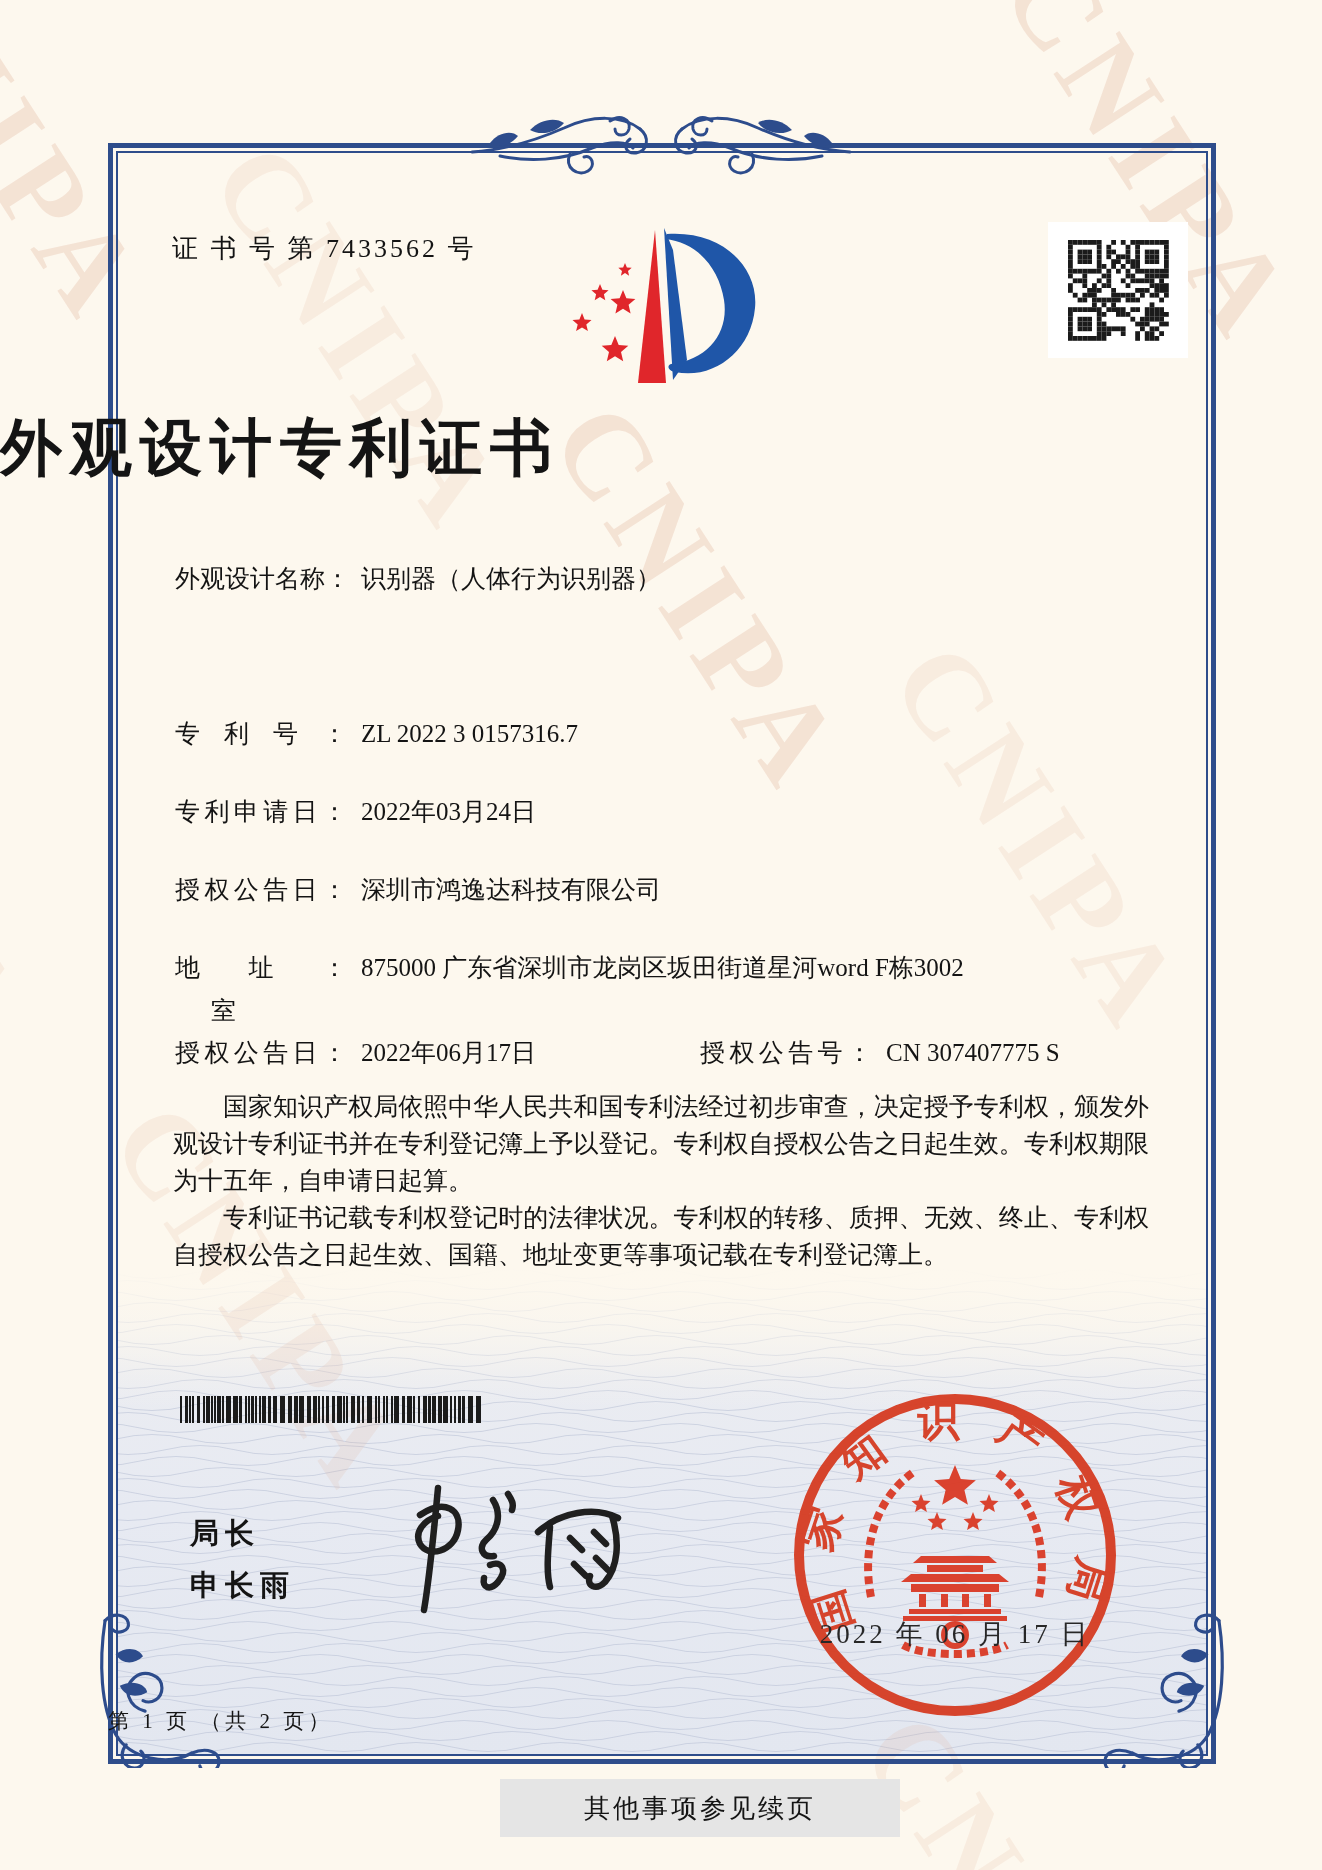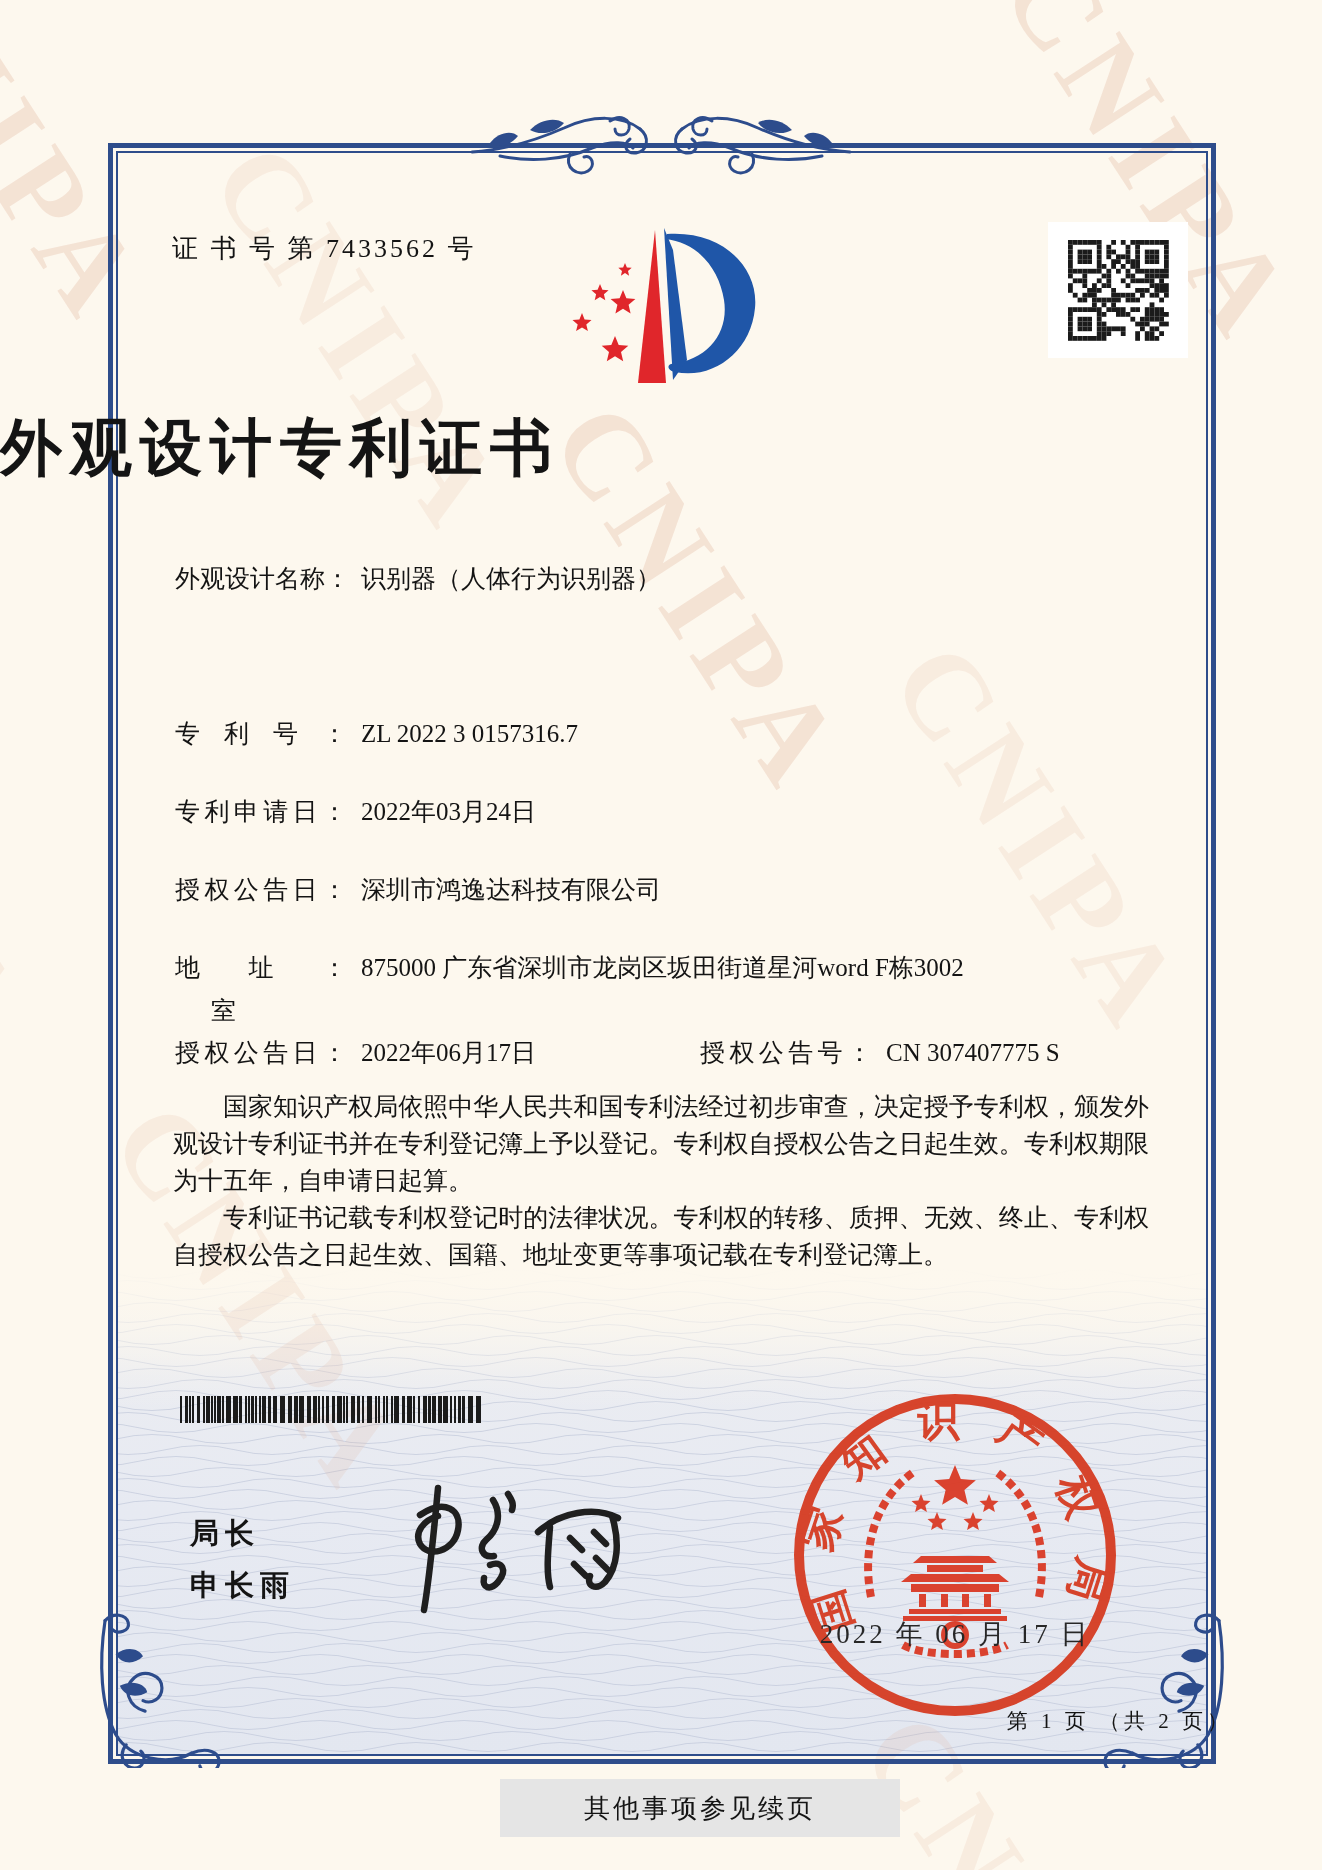--- a/index.html
+++ b/index.html
@@ -45,21 +45,21 @@
             line-height:37px;text-align:justify;}
   .bodytext p{margin:0;text-indent:2em;}
 
   .barcode{position:absolute;left:180px;top:1396px;width:306px;height:27px;z-index:7;}
   .issuer-title{position:absolute;left:190px;top:1514px;font-family:"Liberation Sans",sans-serif;
                 font-weight:600;font-size:29px;letter-spacing:6px;z-index:7;}
   .issuer-name{position:absolute;left:190px;top:1566px;font-family:"Liberation Sans",sans-serif;
                font-weight:700;font-size:29px;letter-spacing:6px;z-index:7;}
   .signature{position:absolute;left:390px;top:1470px;z-index:7;}
   .sealbox{position:absolute;left:785px;top:1385px;z-index:7;opacity:.95;}
-  .pagefooter{position:absolute;left:124px;top:1707px;width:1108px;text-align:right;
+  .pagefooter{position:absolute;left:108px;top:1707px;width:1108px;text-align:left;
               font-size:21px;letter-spacing:4px;z-index:7;}
   .note{position:absolute;left:500px;top:1779px;width:400px;height:58px;background:#e5e5e5;
         display:flex;align-items:center;justify-content:center;font-size:26px;letter-spacing:3px;z-index:7;}
 </style>
 </head>
 <body>
 
 <svg width="0" height="0" style="position:absolute" aria-hidden="true">
   <defs>
     <g id="scrollL" fill="none" stroke="#2d4c8c" stroke-width="3" stroke-linecap="round">

